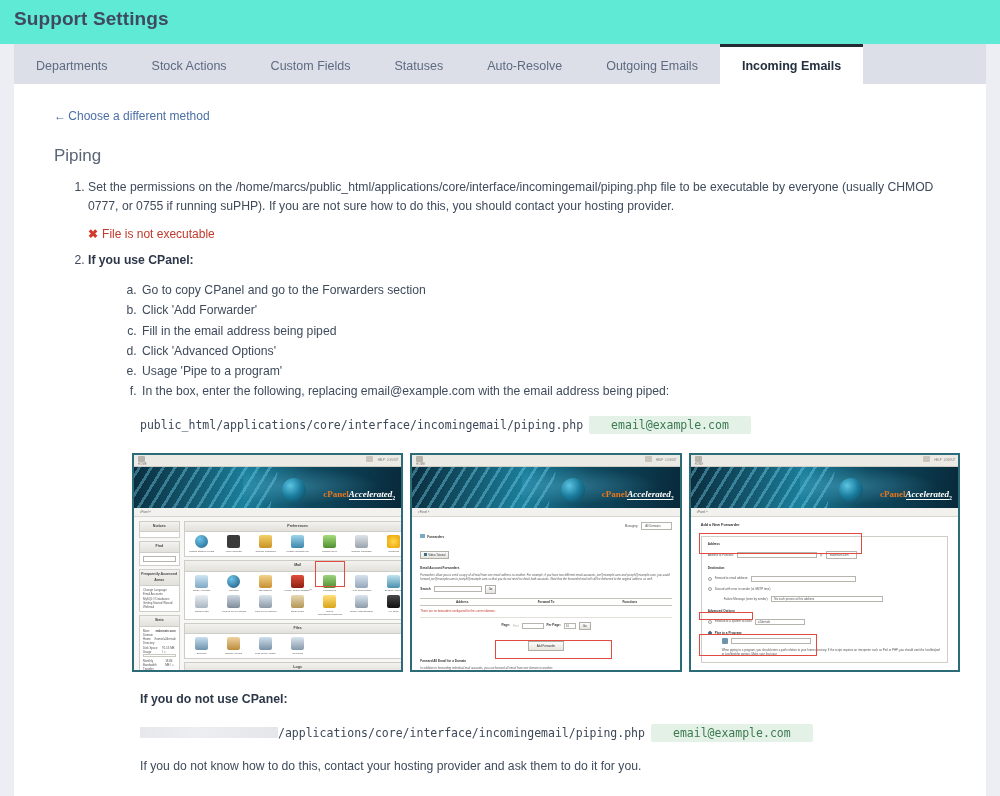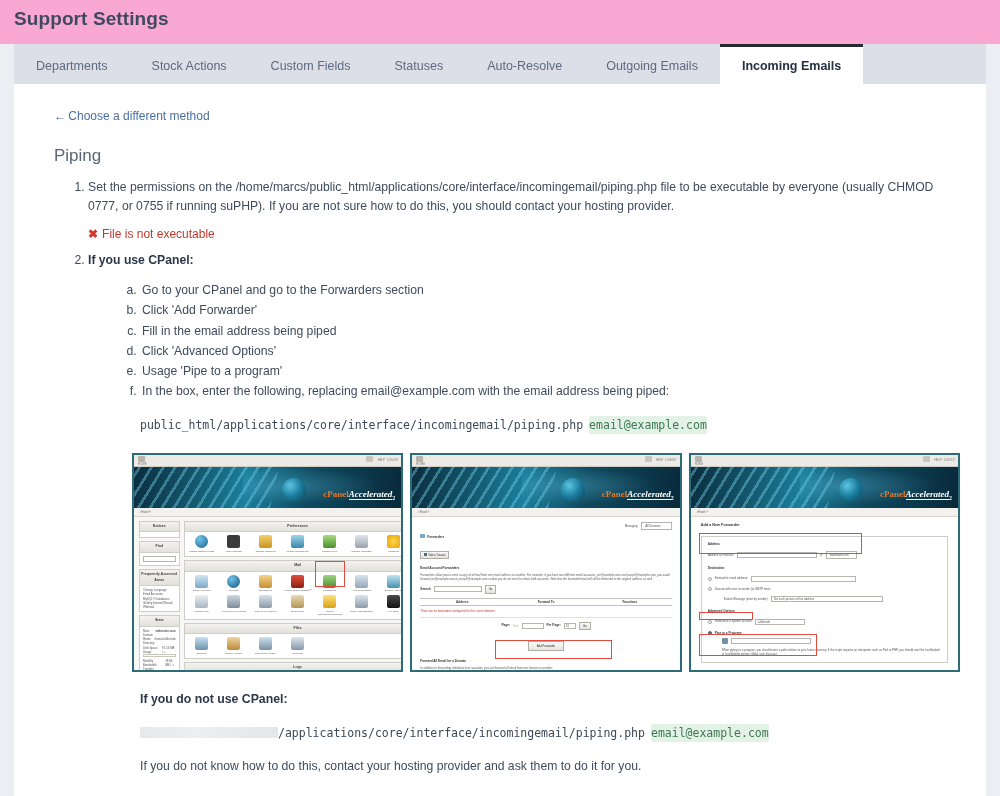--- a/index.html
+++ b/index.html
@@ -9,21 +9,21 @@
     background:#eceef4;
     font-family:"Liberation Sans", sans-serif;
     color:#3b4757;
     overflow:hidden;
   }
 
   
   .page-header {
     height:44px;
     padding:8px 0 0 14px;
-    background:#f9a8d4;
+    background:#5eead4;
   }
   .page-title {
     font-size:19px;
     font-weight:bold;
     color:#3f4a5f;
     letter-spacing:.1px;
   }
 
   
   .tabbar {
@@ -106,21 +106,21 @@
   .code-line {
     font-family:"DejaVu Sans Mono", monospace;
     font-size:11.5px;
     color:#3c4858;
     margin:16px 0 0 52px;
     white-space:nowrap;
   }
   .code-hl {
     background:#e3f1e6;
     color:#3c7a52;
-    padding:2px 0;
+    padding:2px 22px;
     border-radius:2px;
     margin-left:6px;
   }
   .code-redacted {
     display:inline-block;
     width:138px; height:11px;
     background:linear-gradient(90deg,#e6e8ec 0%,#eceef1 40%,#e4e6ea 100%);
     vertical-align:-1px;
     border-radius:1px;
   }
@@ -283,21 +283,21 @@
     <li>
       <span>Set the permissions on the /home/marcs/public_html/applications/core/interface/incomingemail/piping.php file to be executable by everyone (usually CHMOD 0777, or 0755 if running suPHP). If you are not sure how to do this, you should contact your hosting provider.</span>
       <div class="err-line">
         <span class="err-x">✖</span><span>File is not executable</span>
       </div>
     </li>
     <li>
       <span class="bold-step">If you use CPanel:</span>
 
       <ol class="sub-steps">
-        <li>Go to your CPanel and go to the Forwarders section</li>
+        <li>Go to copy CPanel and go to the Forwarders section</li>
         <li>Click 'Add Forwarder'</li>
         <li>Fill in the email address being piped</li>
         <li>Click 'Advanced Options'</li>
         <li>Usage 'Pipe to a program'</li>
         <li>In the box, enter the following, replacing email@example.com with the email address being piped:</li>
       </ol>
 
       <div class="code-line">
         <span>public_html/applications/core/interface/incomingemail/piping.php</span><span class="code-hl">email@example.com</span>
       </div>

